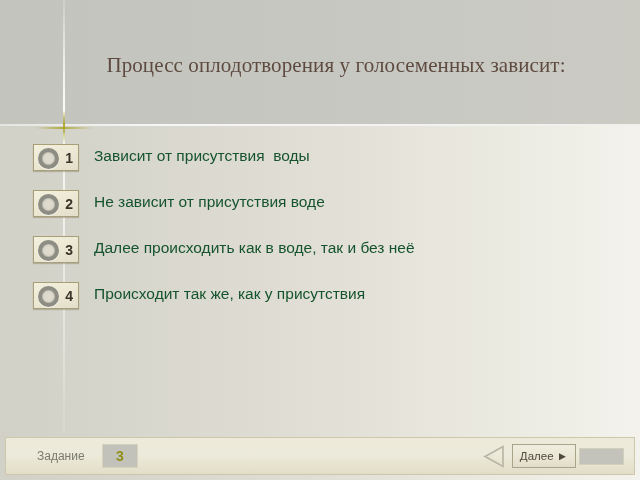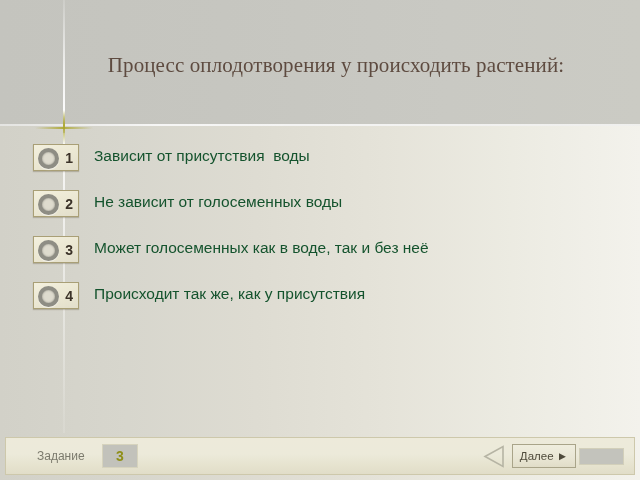--- a/index.html
+++ b/index.html
@@ -234,46 +234,46 @@
 <div id="slide">
 
   <div class="bg-top"></div>
   <div class="bg-bottom"></div>
   <div class="bg-divider"></div>
   <div class="v-line"></div>
   <div class="v-line-low"></div>
   <div class="cross-h"></div>
   <div class="cross-v"></div>
 
-  <div class="title">Процесс оплодотворения у происходить растений:</div>
+  <div class="title">Процесс оплодотворения у голосеменных зависит:</div>
 
   <div class="options">
 
     <div class="option-row">
       <div class="radio-chip">
         <div class="radio-ring"></div>
         <div class="radio-num">1</div>
       </div>
       <div class="option-text">Зависит от присутствия  воды</div>
     </div>
 
     <div class="option-row">
       <div class="radio-chip">
         <div class="radio-ring"></div>
         <div class="radio-num">2</div>
       </div>
-      <div class="option-text">Не зависит от голосеменных воды</div>
+      <div class="option-text">Не зависит от присутствия воде</div>
     </div>
 
     <div class="option-row">
       <div class="radio-chip">
         <div class="radio-ring"></div>
         <div class="radio-num">3</div>
       </div>
-      <div class="option-text">Может голосеменных как в воде, так и без неё</div>
+      <div class="option-text">Далее происходить как в воде, так и без неё</div>
     </div>
 
     <div class="option-row">
       <div class="radio-chip">
         <div class="radio-ring"></div>
         <div class="radio-num">4</div>
       </div>
       <div class="option-text">Происходит так же, как у присутствия</div>
     </div>
 

